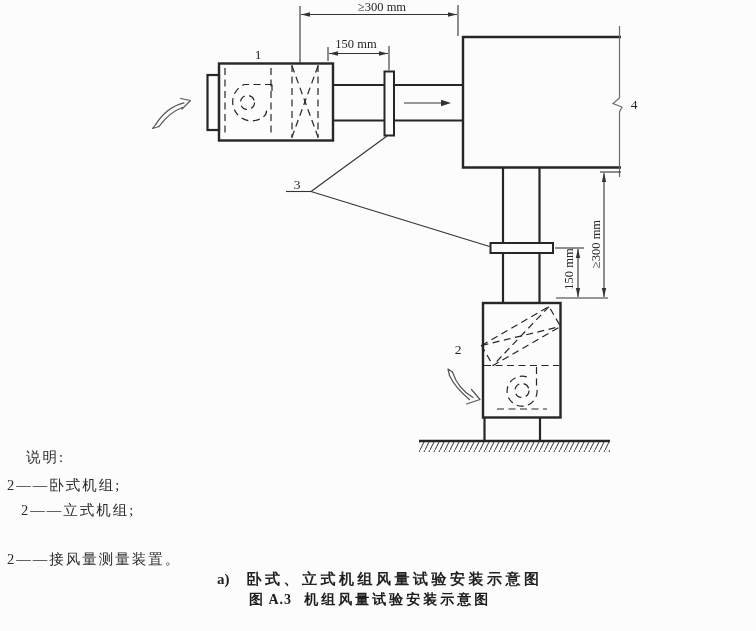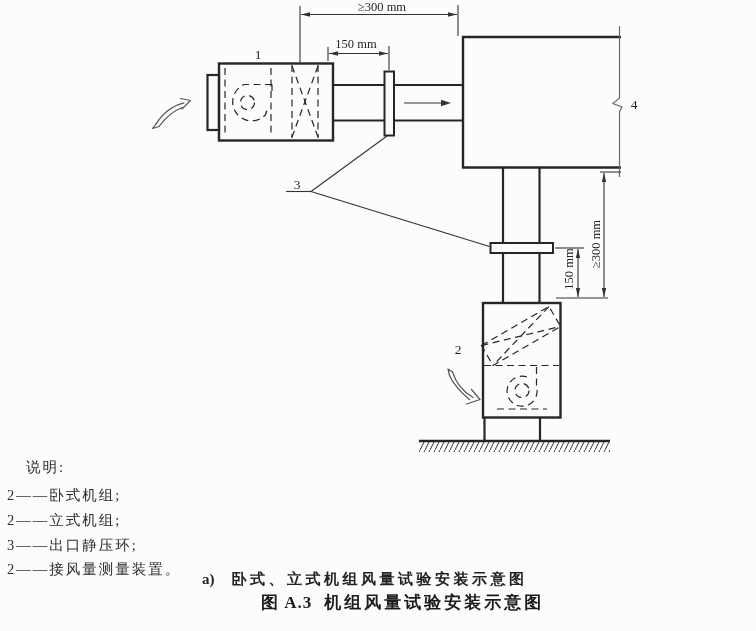--- a/index.html
+++ b/index.html
@@ -8,34 +8,34 @@
     background:#fcfcfc;
     font-family:"Liberation Serif","DejaVu Serif",serif;
     color:#2a2a2a;
     overflow:hidden;
   }
   .stage{position:relative;width:756px;height:631px;background:#fcfcfc;}
   svg{position:absolute;left:0;top:0;}
   svg text{font-family:"Liberation Serif","DejaVu Serif",serif;fill:#262626;}
   .dim-text{font-size:12.5px;}
   .part-label{font-size:13.5px;}
-  .legend-line{position:absolute;font-size:14.5px;letter-spacing:2px;white-space:nowrap;color:#2b2b2b;margin-top:10px;}
+  .legend-line{position:absolute;font-size:14.5px;letter-spacing:2px;white-space:nowrap;color:#2b2b2b;}
   .legend-title{left:26px;top:448px;}
   .li0{left:7px;top:476px;}
-  .li1{left:7px;top:501px;}
+  .li1{left:21px;top:501px;}
   .li2{left:7px;top:526px;}
   .li3{left:7px;top:550px;}
   .caption-sub{
-    position:absolute;left:202px;top:570px;
+    position:absolute;left:217px;top:570px;
     font-size:15px;font-weight:700;letter-spacing:3.5px;white-space:nowrap;color:#222;
   }
   .caption-sub .prefix{letter-spacing:0;margin-right:17px;}
   .caption-title{
-    position:absolute;left:261px;top:591px;
-    font-size:17px;font-weight:700;letter-spacing:3px;white-space:nowrap;color:#1c1c1c;
+    position:absolute;left:249px;top:591px;
+    font-size:14px;font-weight:700;letter-spacing:3px;white-space:nowrap;color:#1c1c1c;
   }
   .caption-title .prefix{letter-spacing:1px;margin-right:12px;}
 </style>
 </head>
 <body>
 
 <div class="stage">
 
   <svg width="756" height="631" viewBox="0 0 756 631">
     <defs>
@@ -163,21 +163,20 @@
 
     <text x="258" y="59" text-anchor="middle" class="part-label">1</text>
     <text x="458" y="354" text-anchor="middle" class="part-label">2</text>
     <text x="297" y="188.5" text-anchor="middle" class="part-label">3</text>
     <text x="634" y="109" text-anchor="middle" class="part-label">4</text>
   </svg>
 
   <div class="legend-line legend-title">说明:</div>
   <div class="legend-line li0">2——卧式机组;</div>
   <div class="legend-line li1">2——立式机组;</div>
-  <div class="legend-line li2">3——出口静压环;</div>
   <div class="legend-line li3">2——接风量测量装置。</div>
 
   <div class="caption-sub">
     <span class="prefix">a)</span><span>卧式、立式机组风量试验安装示意图</span>
   </div>
   <div class="caption-title">
     <span class="prefix">图 A.3</span><span>机组风量试验安装示意图</span>
   </div>
 
 </div>

